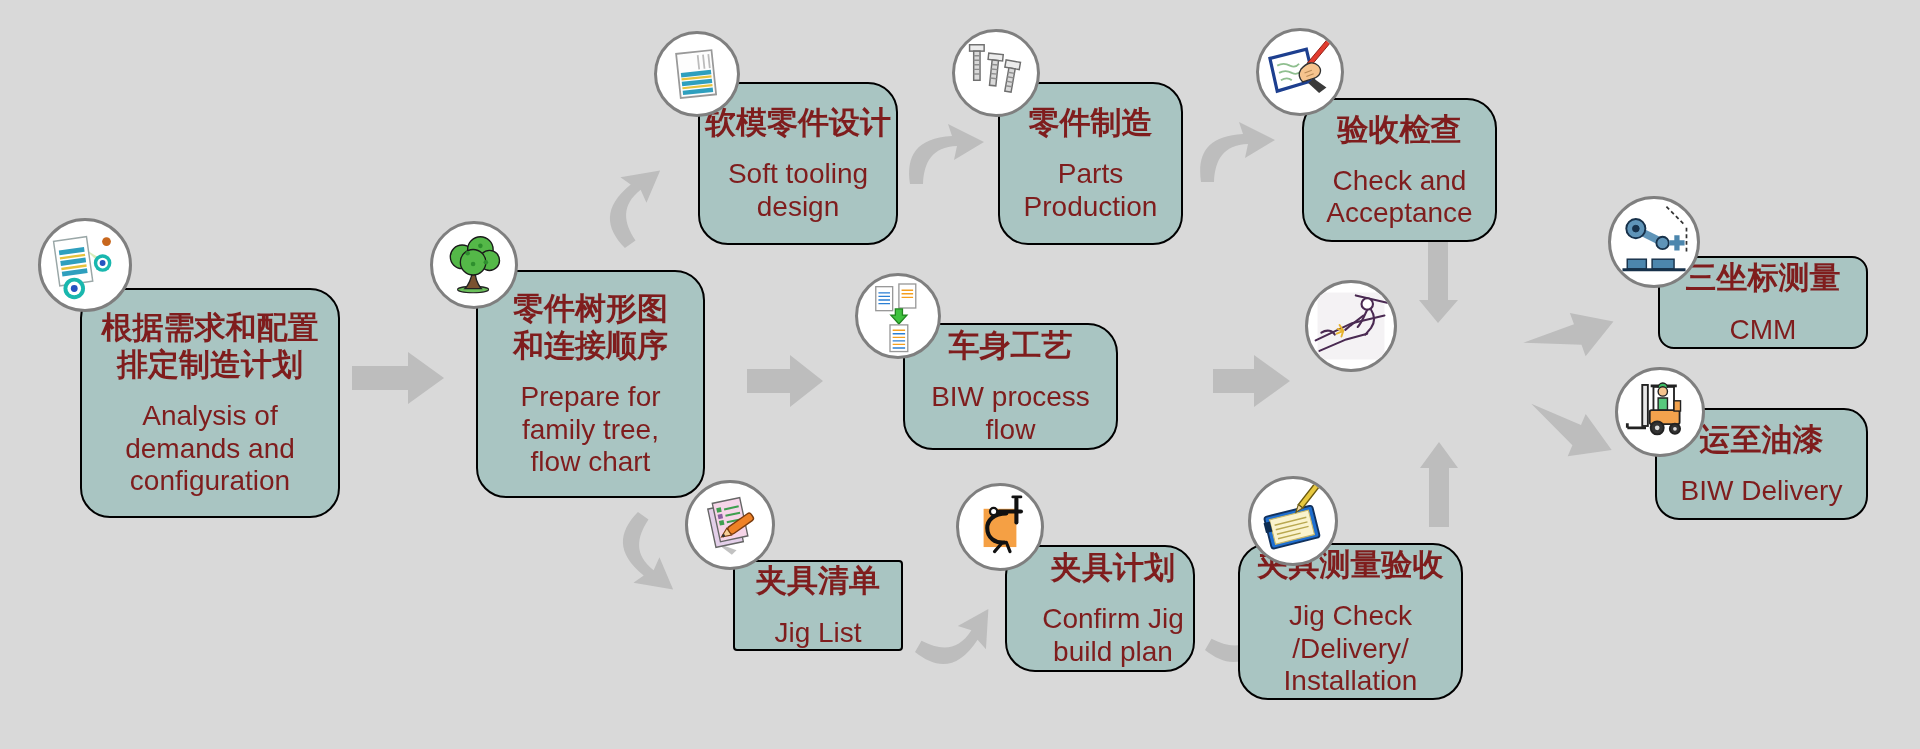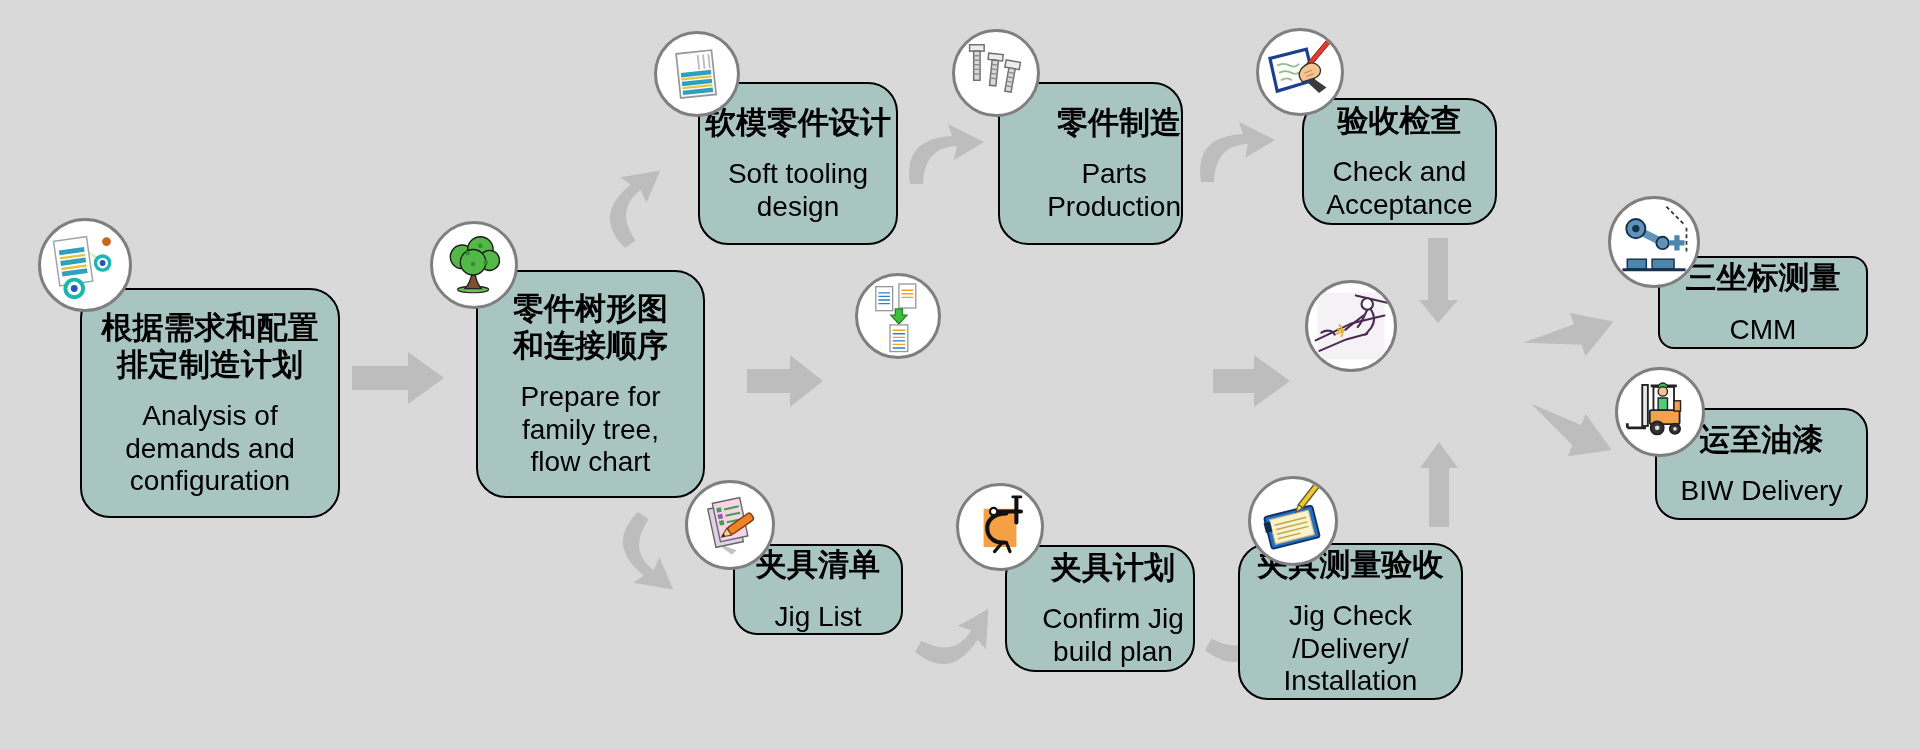--- a/index.html
+++ b/index.html
@@ -13,21 +13,21 @@
     background:#d9d9d9;
     overflow:hidden;
   }
   .arrow-layer{position:absolute;left:0;top:0;width:1920px;height:749px;}
   .node{
     position:absolute;
     background:#a9c5c2;
     border:2.5px solid #000;
     border-radius:30px;
     display:flex;flex-direction:column;justify-content:center;align-items:center;
-    text-align:center;color:#000000;
+    text-align:center;color:#7f1d1d;
     box-sizing:border-box;
     z-index:2;
   }
   .node .zh{font-weight:bold;font-size:31px;line-height:1.2;white-space:pre-line;}
   .node .en{font-size:28px;line-height:1.15;white-space:pre-line;margin-top:17px;}
   .badge{
     position:absolute;
     background:#fff;
     border:3px solid #7f7f7f;
     border-radius:50%;
@@ -35,27 +35,27 @@
     z-index:3;
     display:flex;align-items:center;justify-content:center;
     overflow:hidden;
   }
   .badge svg{width:100%;height:100%;}
 
   
   .n-analysis {left:80px;  top:288px; width:260px; height:230px;}
   .n-family   {left:476px; top:270px; width:229px; height:228px;}
   .n-soft     {left:698px; top:82px;  width:200px; height:163px;}
-  .n-parts    {left:998px; top:82px;  width:185px; height:163px;align-items:flex-end;}
-  .n-check    {left:1302px;top:98px;  width:195px; height:127px;}
+  .n-parts    {left:998px; top:82px;  width:185px; height:163px;}
+  .n-check    {left:1302px;top:98px;  width:195px; height:144px;}
   .n-process  {left:903px; top:323px; width:215px; height:127px;}
   .n-build    {left:1348px;top:335px; width:170px; height:92px; border-radius:24px;}
   .n-cmm      {left:1658px;top:256px; width:210px; height:93px; border-radius:16px;}
   .n-delivery {left:1655px;top:408px; width:213px; height:112px; border-radius:24px;}
-  .n-jiglist  {left:733px; top:544px; width:170px; height:91px; border-radius:24px;}
+  .n-jiglist  {left:733px; top:560px; width:170px; height:91px; border-radius:4px;}
   .n-jigplan  {left:1005px;top:545px; width:190px; height:127px;padding-left:26px;}
   .n-jigcheck {left:1238px;top:543px; width:225px; height:157px;}
 
   
   .b-analysis {left:38px;  top:218px; width:94px; height:94px;}
   .b-family   {left:430px; top:221px; width:88px; height:88px;}
   .b-soft     {left:654px; top:31px;  width:86px; height:86px;}
   .b-parts    {left:952px; top:29px;  width:88px; height:88px;}
   .b-check    {left:1256px;top:28px;  width:88px; height:88px;}
   .b-process  {left:855px; top:273px; width:86px; height:86px;}
@@ -115,20 +115,25 @@
   <div class="node n-parts">
     <div class="zh">零件制造</div>
     <div class="en">Parts
 Production</div>
   </div>
   <div class="node n-check">
     <div class="zh">验收检查</div>
     <div class="en">Check and
 Acceptance</div>
   </div>
+  <div class="node n-process">
+    <div class="zh">车身工艺</div>
+    <div class="en">BIW process
+flow</div>
+  </div>
   <div class="node n-cmm">
     <div class="zh">三坐标测量</div>
     <div class="en">CMM</div>
   </div>
   <div class="node n-delivery">
     <div class="zh">运至油漆</div>
     <div class="en">BIW Delivery</div>
   </div>
   <div class="node n-jiglist">
     <div class="zh">夹具清单</div>

